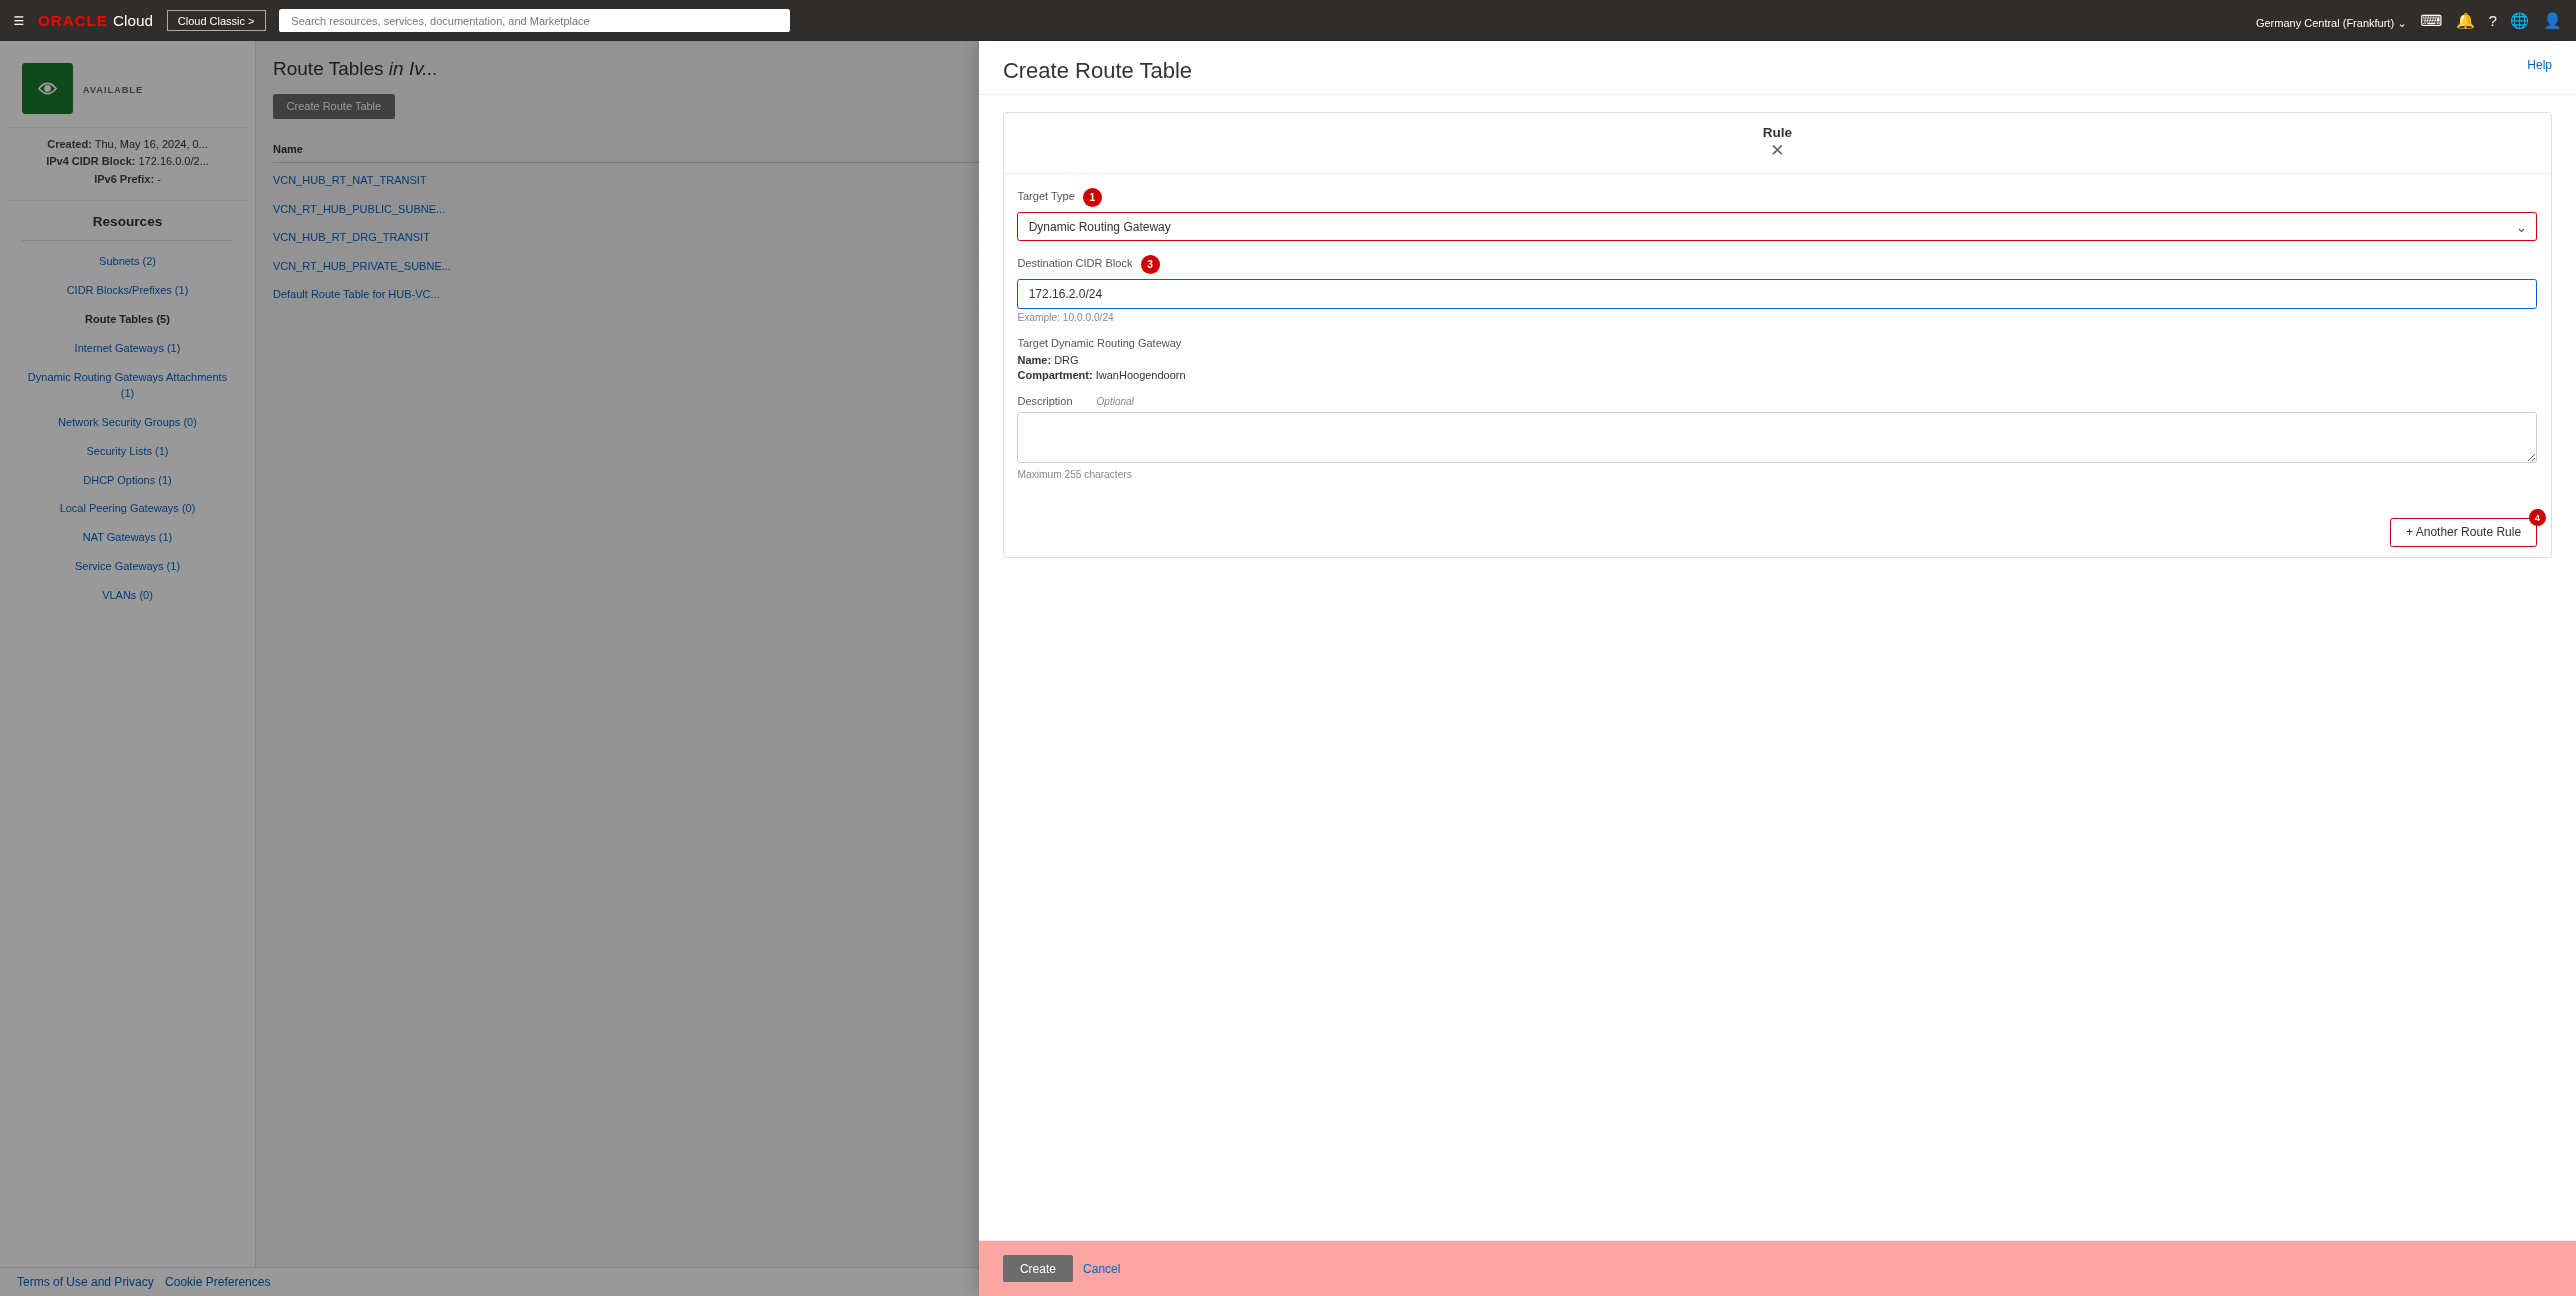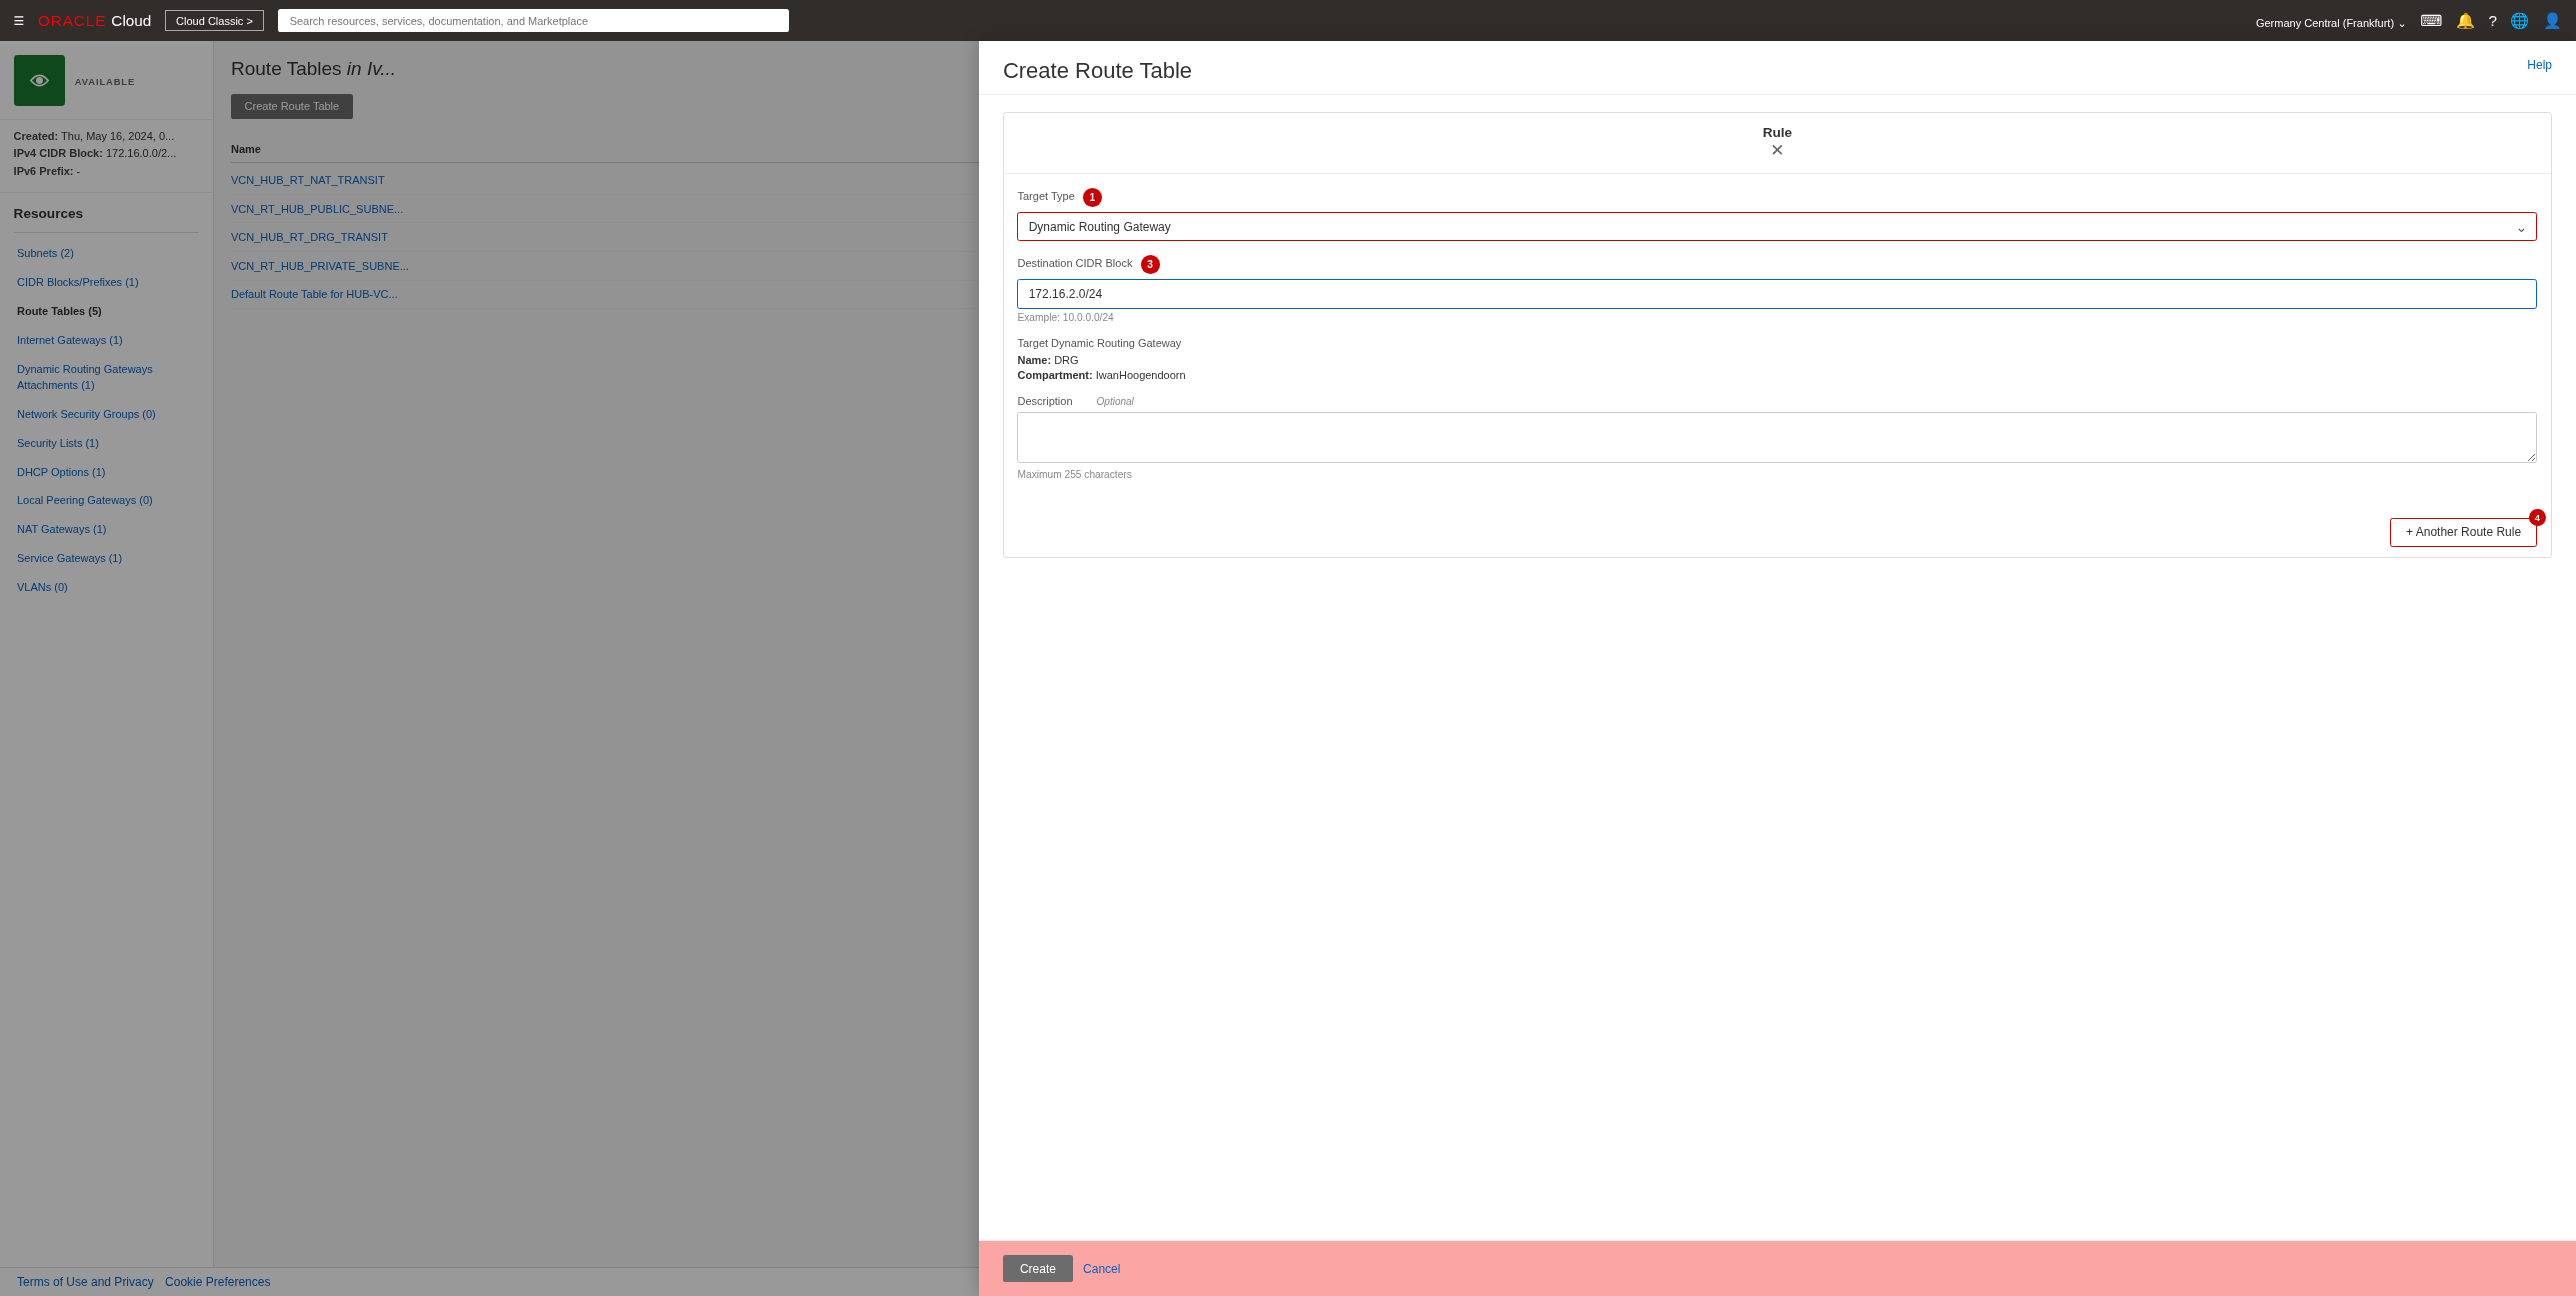--- a/index.html
+++ b/index.html
@@ -11,21 +11,21 @@
       align-items: center;
       background: #312d2a;
       color: #fff;
       height: 41px;
       padding: 0 13.6px;
       gap: 13.6px;
       z-index: 100;
       position: relative;
     }
     .oracle-logo { display: flex; align-items: center; gap: 5.1px; }
-    .oracle-text { font-size: 15.3px; font-weight: 400; color: #f80000; letter-spacing: 0.9px; }
+    .oracle-text { font-size: 15.3px; font-weight: 700; color: #f80000; letter-spacing: 0.9px; }
     .oracle-cloud-text { font-size: 15.3px; color: #fff; font-weight: 300; }
     .cloud-classic-btn {
       border: 0.9px solid #aaa;
       color: #fff;
       background: transparent;
       padding: 3.4px 10.2px;
       border-radius: 0;
       cursor: pointer;
       font-size: 11px;
       display: flex; align-items: center; gap: 3.4px;
@@ -46,26 +46,27 @@
 
     
     .main-layout {
       display: flex;
       height: calc(100vh - 41px);
       overflow: hidden;
     }
 
     
     .left-sidebar {
-      width: 214px;
+      width: 256px;
       background: #fff;
       border-right: 0.9px solid #ddd;
       overflow-y: auto;
-      padding: 0;
+      padding: 8px;
       flex-shrink: 0;
+      text-align: center;
     }
 
     
     .vcn-header {
       padding: 13.6px;
       border-bottom: 0.9px solid #eee;
       display: flex;
       align-items: center;
       gap: 10.2px;
     }

